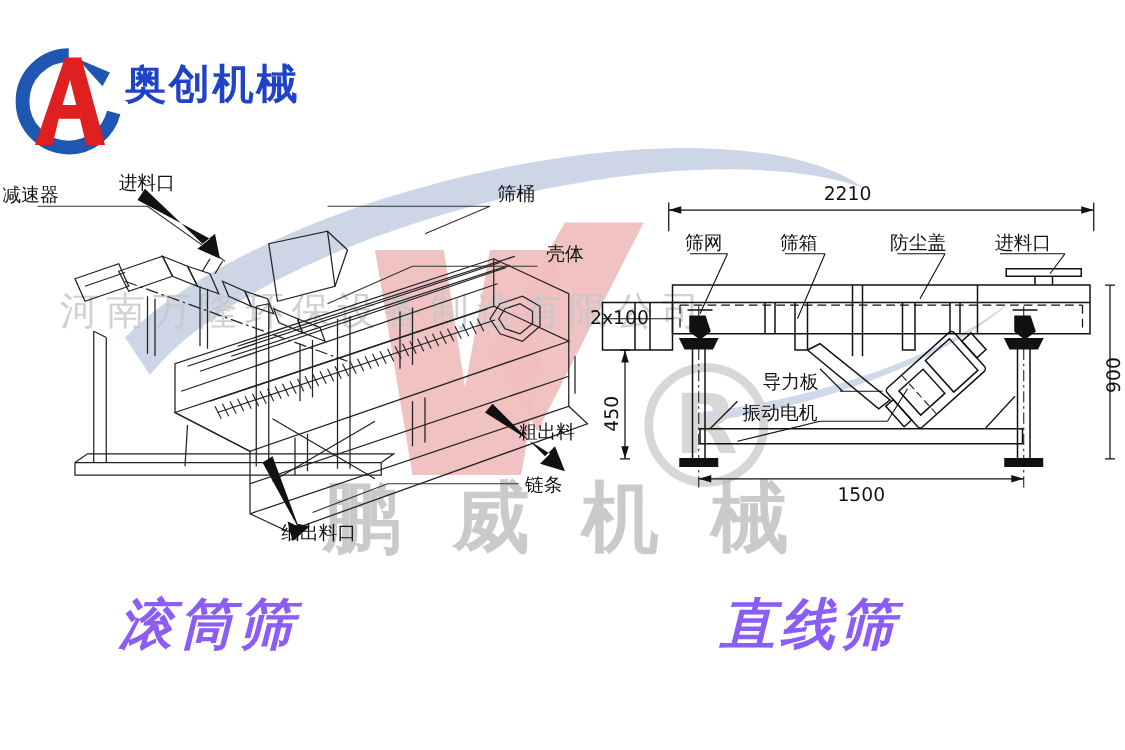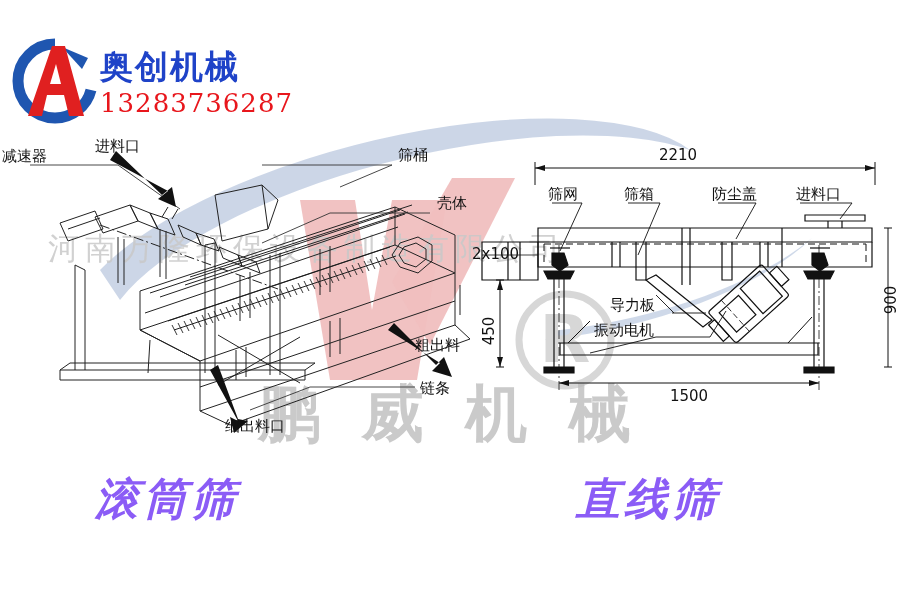--- a/index.html
+++ b/index.html
@@ -59,21 +59,20 @@
 <div id="header">
   <svg id="logo-mark" viewBox="0 0 86 86">
 
     <path d="M43 6 A 37 37 0 1 0 43 80 A 37 37 0 0 0 79 52" fill="none" stroke="#1f56b0" stroke-width="11" stroke-linecap="butt"></path>
     <path d="M50 9 L76 20 L70 31 Z" fill="#1f56b0"></path>
 
     <path d="M40 8 L53 8 L72 78 L57 78 L52 57 L35 57 L30 78 L16 78 Z" fill="#e02020"></path>
     <path d="M38 46 L49 46 L44 26 Z" fill="#ffffff"></path>
   </svg>
   <div id="company-name">奥创机械</div>
-  <div id="company-phone">13283736287</div>
 </div>
 
 <svg class="drawing" id="left-drawing" style="left:0;top:125px;" width="500" height="330" viewBox="0 0 500 330">
   <g fill="none" stroke="#222" stroke-width="1" stroke-linejoin="miter">
 
     <path d="M60 245 L305 245 L305 255 L60 255 Z"></path>
     <path d="M60 245 L70 238 L315 238 L305 245"></path>
     <path d="M75 245 L75 140 M85 245 L85 145"></path>
     <path d="M75 140 L85 145"></path>
     <path d="M205 248 L205 120 M215 248 L215 118"></path>

